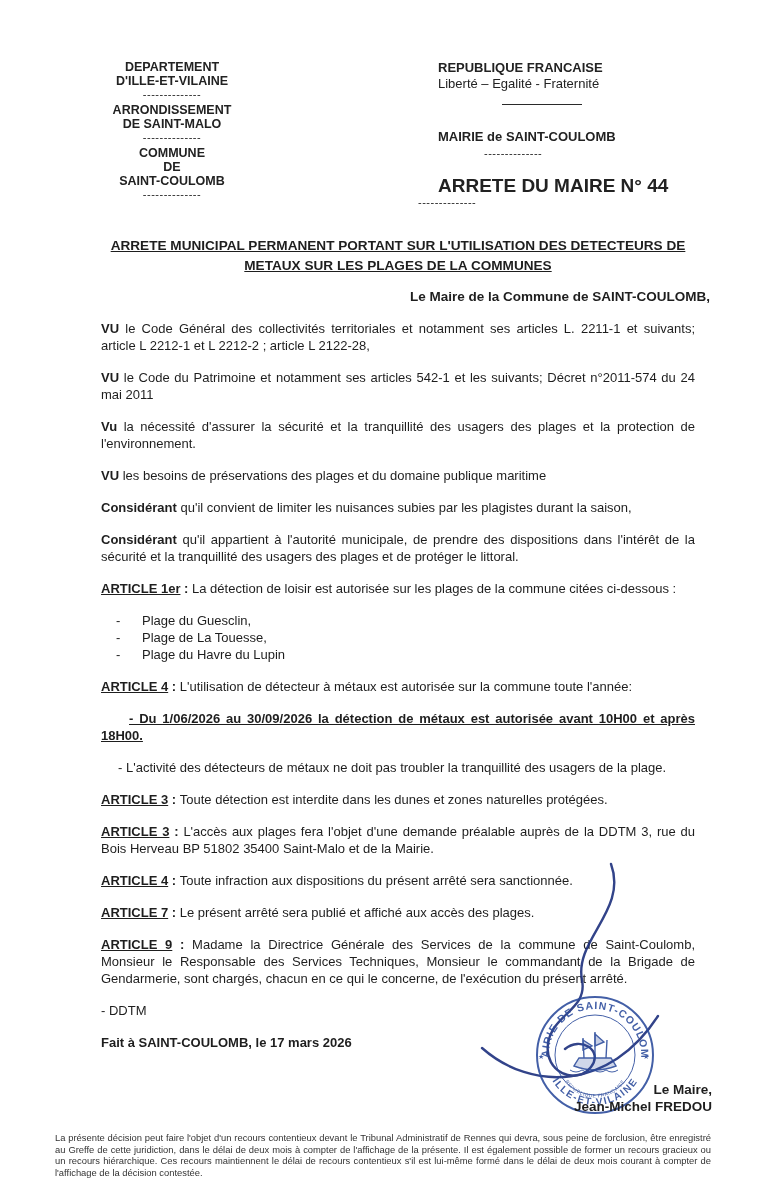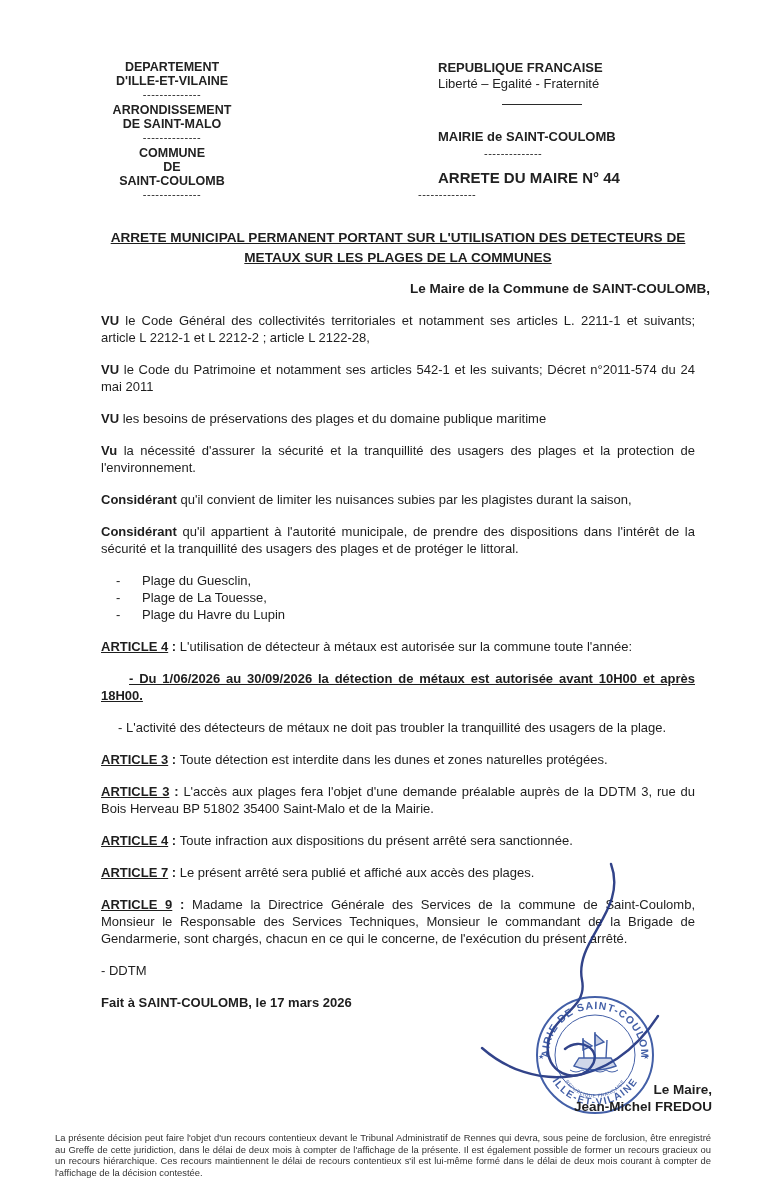--- a/index.html
+++ b/index.html
@@ -9,21 +9,21 @@
   .header{display:flex;justify-content:space-between;align-items:flex-start}
   .h-left{width:172px;text-align:center;font-size:12.5px;font-weight:bold;line-height:14px;color:#222}
   .h-left .gap{}
   .h-left .gap2{margin-top:3px}
   .h-left .dashes{font-weight:normal;font-size:11px;line-height:12px;letter-spacing:.5px}
   .h-right{width:272px;font-size:13px;line-height:16px;color:#222}
   .b{font-weight:bold}
   .rule{width:80px;border-top:1.5px solid #2a2a2a;margin:12px 0 0 64px}
   .mairie{margin-top:24px;font-weight:bold}
   .dash-m{font-size:11px;margin-left:46px;letter-spacing:.5px}
-  .arrete{margin-top:9px;font-weight:bold;font-size:15px}
+  .arrete{margin-top:17px;font-weight:bold;font-size:19px}
   .dash-a{font-size:11px;margin-left:-20px;letter-spacing:.5px}
   .title{margin:26px auto 0;max-width:648px;text-align:center;font-weight:bold;font-size:13.6px;line-height:20px;text-decoration:underline}
   .subtitle{margin-top:13px;text-align:right;font-weight:bold;font-size:13.5px}
   p.doc{font-size:13px;line-height:17px;text-align:justify;margin:15px;color:#1e1e1e}
   .mt{margin-top:13px}
   .mt2{margin-top:15px}
   .lbl{font-weight:bold;text-decoration:underline}
   .li{display:flex;padding-left:30px;font-size:13px;line-height:17px}
   .li .dash{width:26px;flex:none}
   .sub1{font-weight:bold;text-decoration:underline;text-indent:28px}
@@ -62,26 +62,27 @@
       <div class="arrete">ARRETE DU MAIRE N° 44</div>
       <div class="dash-a">--------------</div>
     </div>
   </div>
 
   <div class="title">ARRETE MUNICIPAL PERMANENT PORTANT SUR L'UTILISATION DES DETECTEURS DE METAUX SUR LES PLAGES DE LA COMMUNES</div>
   <div class="subtitle">Le Maire de la Commune de SAINT-COULOMB,</div>
 
   <p class="doc mt" style="margin-top:16px"><span class="b">VU</span><span> le Code Général des collectivités territoriales et notamment ses articles L. 2211-1 et suivants; article L 2212-1 et L 2212-2 ; article L 2122-28,</span></p>
   <p class="doc"><span class="b">VU</span><span> le Code du Patrimoine et notamment ses articles 542-1 et les suivants; Décret n°2011-574 du 24 mai 2011</span></p>
+  <p class="doc"><span class="b">Vu</span><span> la nécessité d'assurer la sécurité et la tranquillité des usagers des plages et la protection de l'environnement.</span></p>
   <p class="doc"><span class="b">VU</span><span> les besoins de préservations des plages et du domaine publique maritime</span></p>
-  <p class="doc"><span class="b">Vu</span><span> la nécessité d'assurer la sécurité et la tranquillité des usagers des plages et la protection de l'environnement.</span></p>
 
   <p class="doc mt"><span class="b">Considérant</span><span> qu'il convient de limiter les nuisances subies par les plagistes durant la saison,</span></p>
   <p class="doc mt"><span class="b">Considérant</span><span> qu'il appartient à l'autorité municipale, de prendre des dispositions dans l'intérêt de la sécurité et la tranquillité des usagers des plages et de protéger le littoral.</span></p>
 
+  <p class="doc mt"><span class="lbl">ARTICLE 1er</span><span class="b"> : </span><span>La détection de loisir est autorisée sur les plages de la commune citées ci-dessous :</span></p>
   <div class="li">
       <span class="dash">-</span>
       <span>Plage du Guesclin,</span>
     </div>
   <div class="li">
       <span class="dash">-</span>
       <span>Plage de La Touesse,</span>
     </div>
   <div class="li">
       <span class="dash">-</span>

